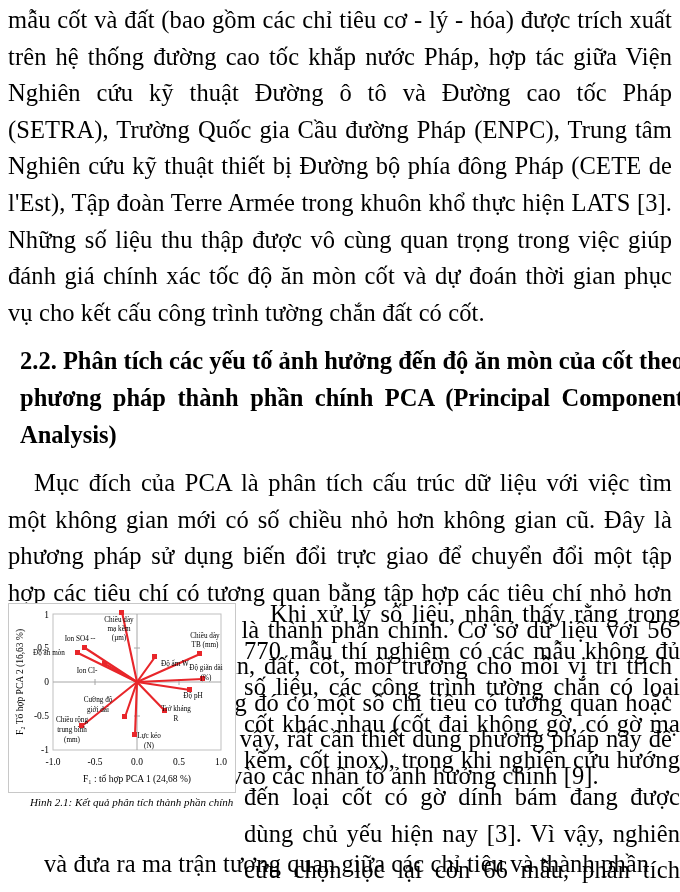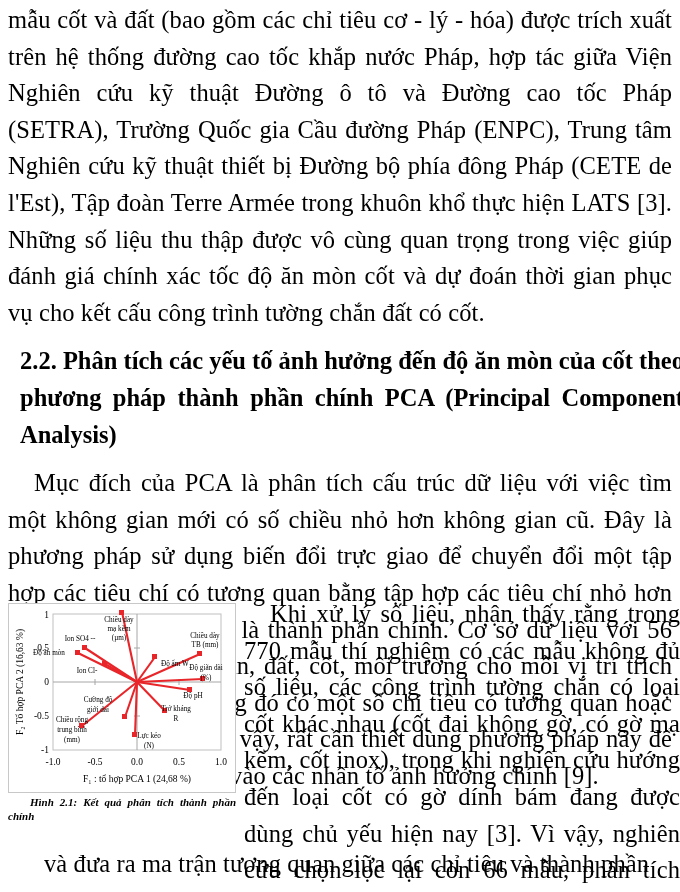--- a/index.html
+++ b/index.html
@@ -96,21 +96,21 @@
   }
   .chart-svg { display: block; }
 
   .fig-caption {
     position: absolute;
     left: 0px;
     top: 192px;
     width: 228px;
     font-family: "Liberation Serif", "DejaVu Serif", serif;
     font-style: italic;
-    font-weight: bold;
+    font-weight: normal;
     font-size: 11px;
     line-height: 14px;
     text-align: justify;
     color: #000;
   }
   .fig-caption .cap-indent { display: inline-block; width: 22px; }
 
   
   text { font-family: "Liberation Serif", "DejaVu Serif", serif; fill: #000; }
   .axis-num { font-size: 9.5px; }

